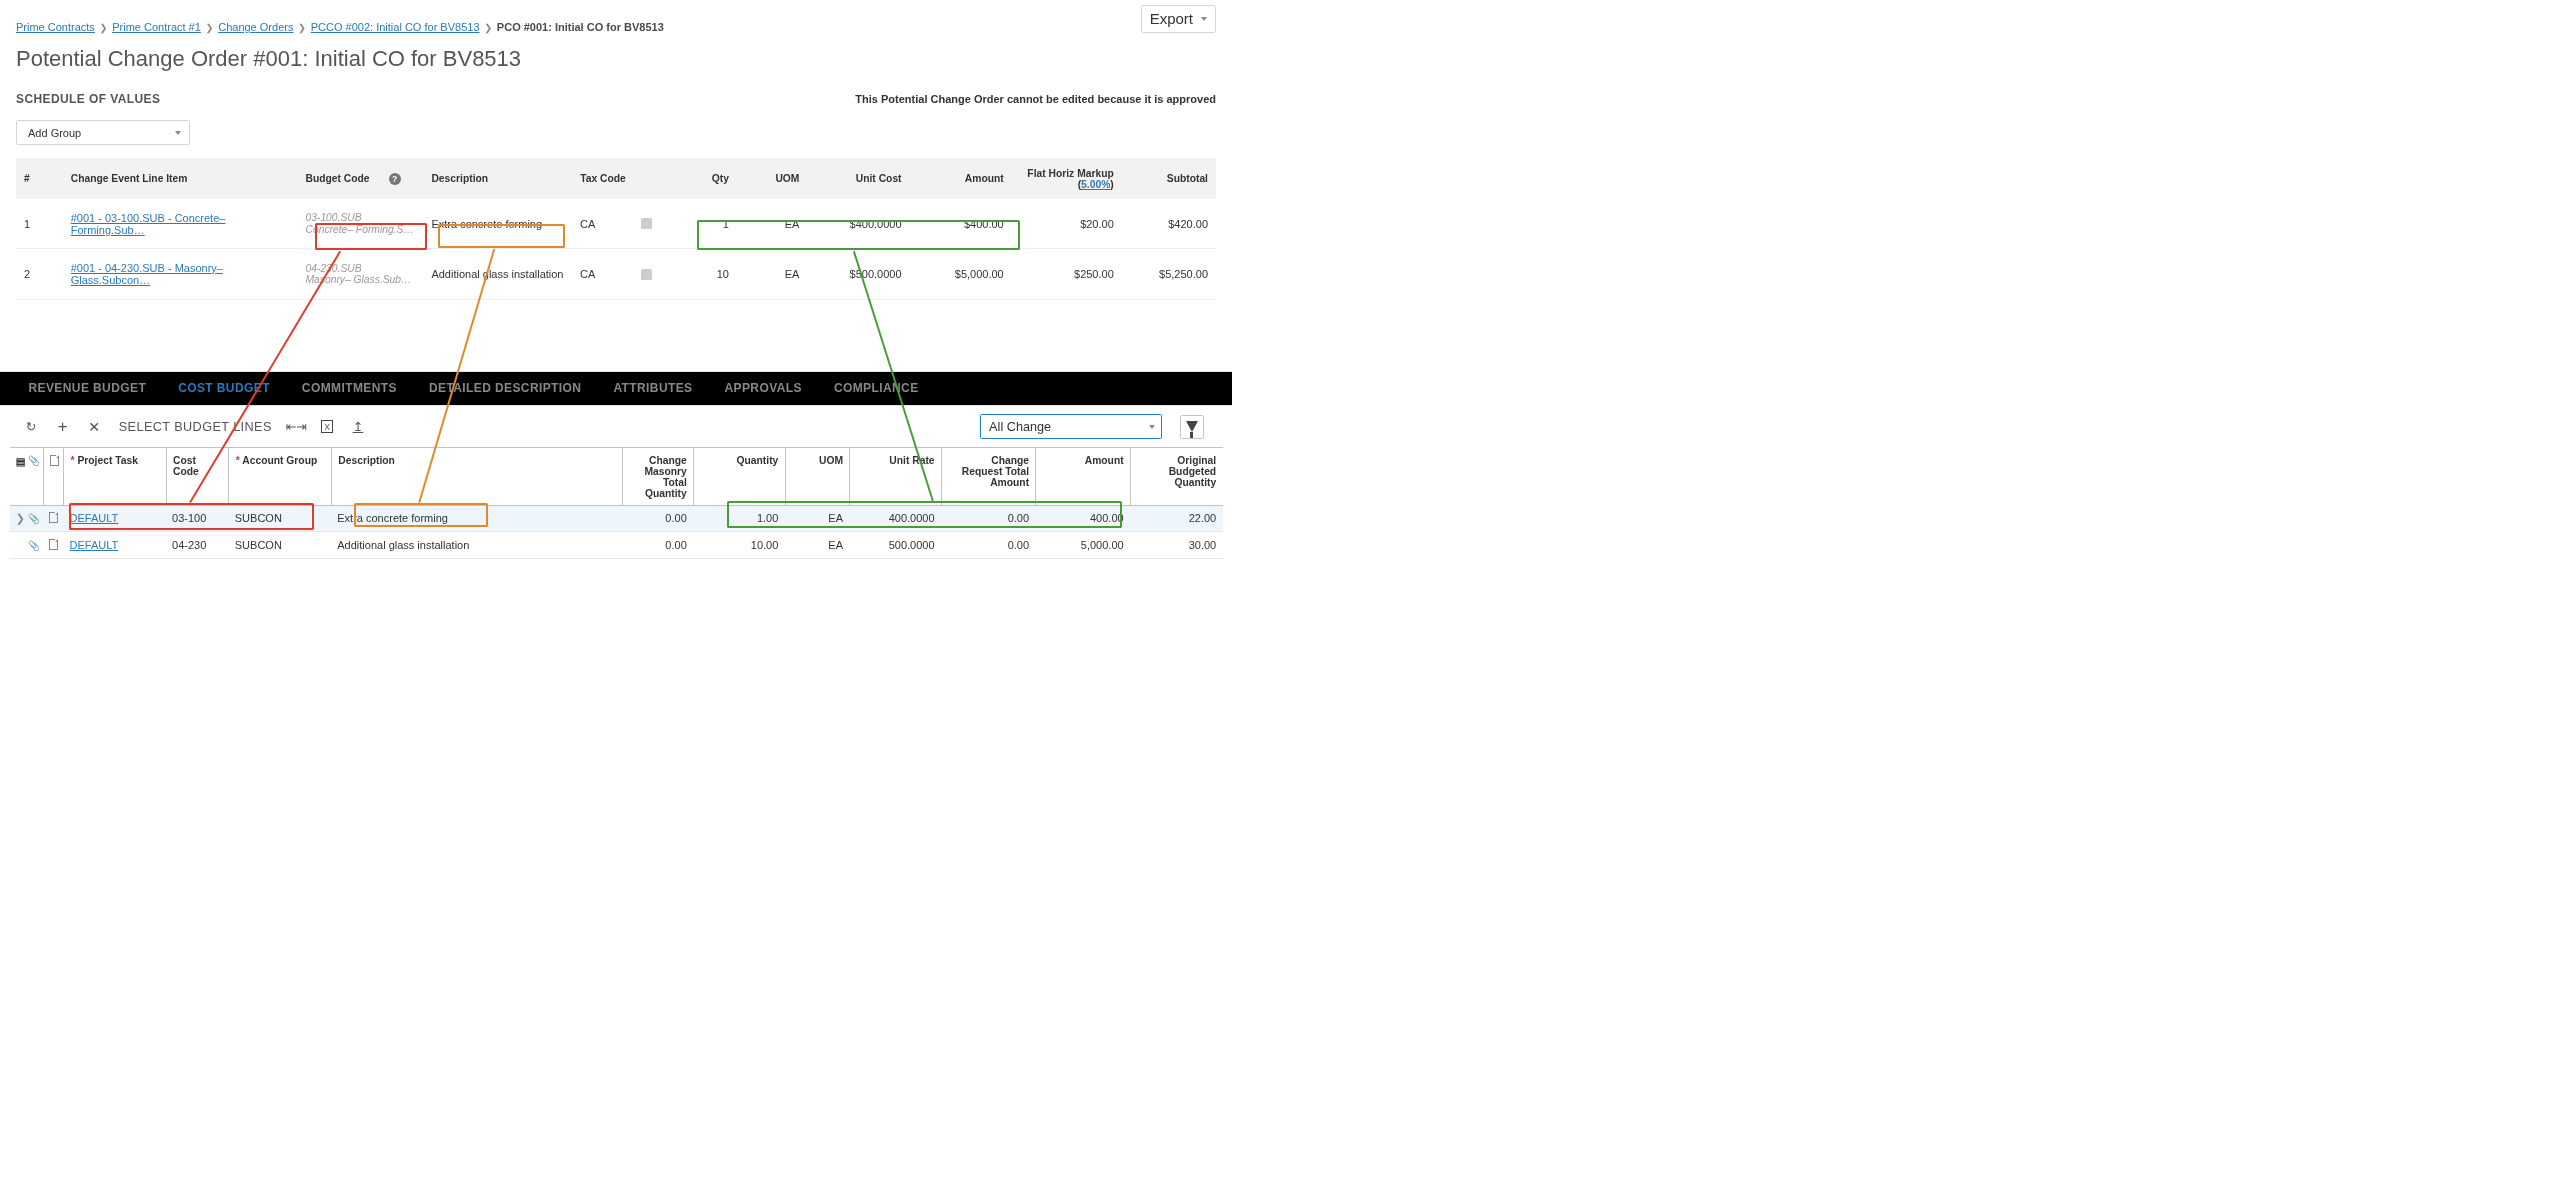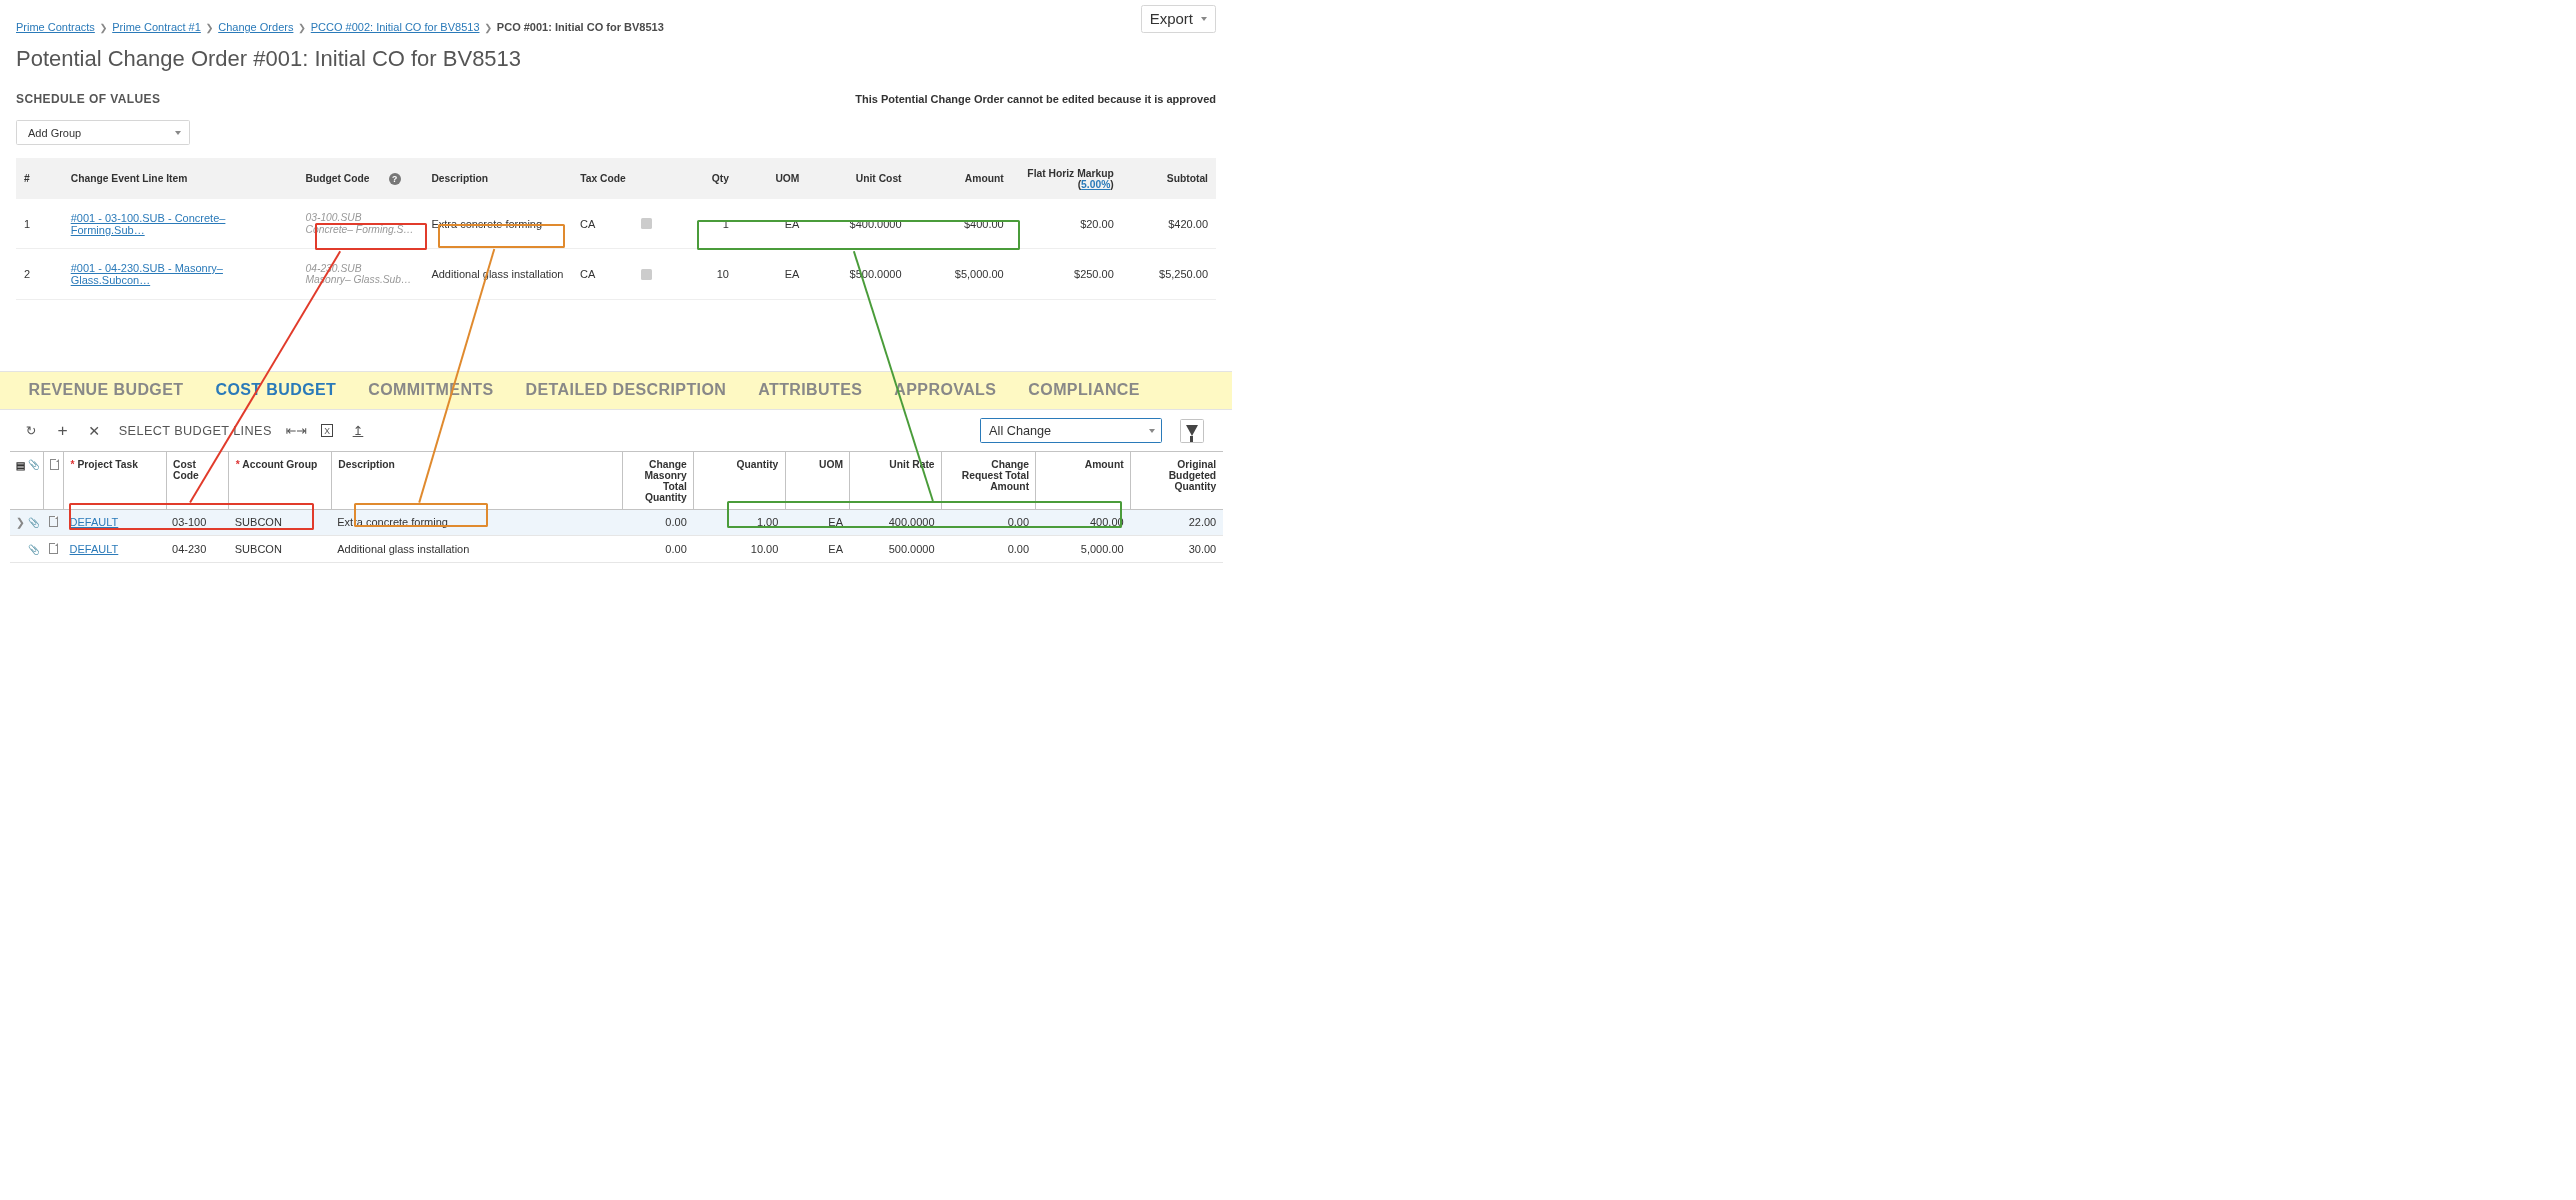--- a/index.html
+++ b/index.html
@@ -54,21 +54,21 @@
   .c-sub { width:95px; text-align:right; align-items:flex-end;}
   .bc-main { color:#999; font-style:italic; font-size:10.3px; line-height:1.1;}
   .bc-sub  { color:#999; font-style:italic; font-size:10.3px; line-height:1.1;}
   .fhm-link { font-weight:700; text-decoration:underline; color:#2a7ab9;}
   .calc-icon { width:11px; height:11px; background:#ccc; border-radius:1.6px; position:relative;}
 
   
   .gap { height:71px; position:relative;}
 
   
-  .ltabs { background:#fef9c3; border-top:0.8px solid #e3e3e3; border-bottom:0.8px solid #e3e3e3; display:flex; gap:32px; padding:9.5px 28.5px; font-size:16px; letter-spacing:0.4px; color:#888; font-weight:600;}
+  .ltabs { background:#000000; border-top:0.8px solid #e3e3e3; border-bottom:0.8px solid #e3e3e3; display:flex; gap:32px; padding:9.5px 28.5px; font-size:12px; letter-spacing:0.4px; color:#888; font-weight:600;}
   .ltab.active { color:#2a7ab9; font-weight:700;}
   
   
   .ltoolbar { display:flex; align-items:center; gap:17.4px; padding:8px 28.5px 8px 24px; font-size:12.7px; color:#555;}
   .ltoolbar .spacer { flex:1; }
   .icon { display:inline-flex; align-items:center; justify-content:center; width:14.2px; height:14.2px;}
   .select-lines { font-size:12.7px; letter-spacing:0.4px; font-weight:400;}
   .rec-select { border:1.6px solid #2a7ab9; border-radius:1.6px; padding:4.7px 24px 4.7px 8px; color:#333; position:relative; width:182px;}
   .rec-select .mini-caret{ position:absolute; right:6.3px; top:50%; transform:translateY(-50%);}
   .funnel { width:0;height:0; border-left:6.3px solid transparent; border-right:6.3px solid transparent; border-top:11px solid #444; position:relative;}

